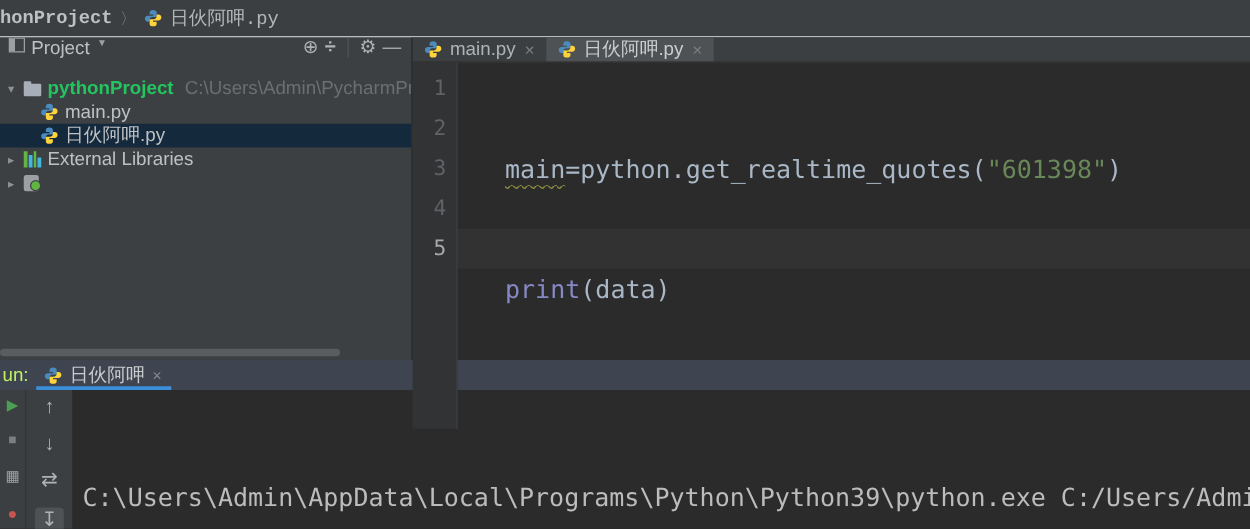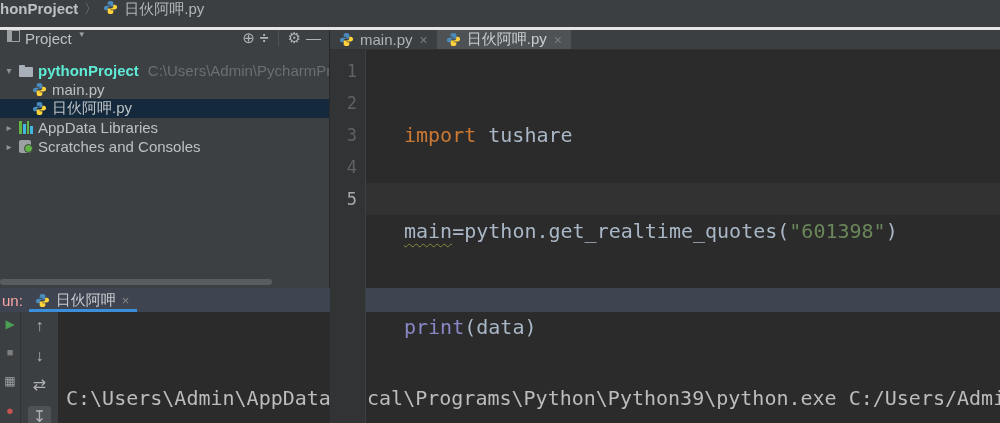--- a/index.html
+++ b/index.html
@@ -1,22 +1,22 @@
 <!DOCTYPE html>
 <html><head>
 <meta charset="utf-8">
 <style>
   * { margin:0; padding:0; box-sizing:border-box; }
   html,body { width:1000px; height:423px; overflow:hidden; background:#2B2B2B;
               font-family:"Liberation Sans", sans-serif; }
   .app { position:relative; width:1000px; height:423px; background:#2B2B2B; color:#BBBBBB; }
 
   
-  .titlebar { height:30px; background:#3C3F41; border-bottom:3px solid #e5e5e5;
-              display:flex; align-items:flex-start; gap:6px; font-size:15px; }
+  .titlebar { height:30px; background:#3C3F41; border-bottom:1px solid #e5e5e5;
+              display:flex; align-items:center; gap:6px; font-size:15px;font-family:Liberation Mono, monospace; }
   .tb-project { font-weight:bold; color:#BCC0C3; }
   .tb-sep { color:#7F8284; font-size:13px; }
   .tb-file { color:#B2B6B9; }
 
   
   .main { display:flex; height:258px; }
 
   .project-panel { position:relative; width:330px; background:#3C4043;
                    border-right:1px solid #282828; flex:none; overflow:hidden; }
   .panel-header { height:28px; display:flex; align-items:flex-start; gap:5px; padding:0 8px 0 7px;
@@ -27,21 +27,21 @@
   .spacer { flex:1; }
   .hicon { color:#AFB1B3; font-size:15px; cursor:pointer; line-height:1; }
   .hicon.collapse { font-weight:bold; font-size:16px; }
   .vsep { width:1px; height:16px; background:#515456; margin:0 4px; }
 
   .tree { padding-top:3px; font-size:15px; }
   .tree-row { height:19px; display:flex; align-items:center; gap:5px; white-space:nowrap; cursor:pointer; }
   .tree-row .caret { color:#8E9294; font-size:10px; width:10px; text-align:center; flex:none; }
   .tree-row.selected { background:#14293C; }
   .row-name { color:#BDC1C4; }
-  .row-name.bold { font-weight:bold; color:#5eead4; }
+  .row-name.bold { font-weight:bold; color:#22c55e; }
   .row-path { color:#6C6E70; margin-left:4px; }
   .indent1 { padding-left:4px; } .indent2 { padding-left:32px; }
 
   .folder-icon { width:14px; height:12px; position:relative; flex:none; }
   .folder-icon::before { content:""; position:absolute; left:0; top:0; width:6px; height:3px; background:#A8AFB9; border-radius:1px 1px 0 0; }
   .folder-icon::after { content:""; position:absolute; left:0; top:2px; right:0; bottom:0; background:#A8AFB9; border-radius:1px; }
 
   .pyicon { width:15px; height:15px; flex:none; display:inline-block; }
 
   .lib-icon { width:14px; height:13px; flex:none; display:flex; align-items:flex-end; gap:1px; }
@@ -79,21 +79,21 @@
   .cmt { color:#7E8287; }
   .kw  { color:#CC7832; }
   .str { color:#6A8759; }
   .fn  { color:#8888C6; }
   .wave  { text-decoration:underline wavy #6E8F5E; text-decoration-thickness:1px; text-underline-offset:5px; text-decoration-skip-ink:none; }
   .wave2 { text-decoration:underline wavy #8A8A3D; text-decoration-thickness:1px; text-underline-offset:5px; text-decoration-skip-ink:none; }
 
   
   .run-panel { height:135px; display:flex; flex-direction:column; }
   .run-header { height:24px; background:#3E4550; display:flex; align-items:center; font-size:15px; flex:none; }
-  .run-label { color:#fca5a5; padding:0 6px 0 2px; }
+  .run-label { color:#bef264; padding:0 6px 0 2px; }
   .run-tab { position:relative; height:24px; display:flex; align-items:center; gap:6px;
              padding:0 8px 0 6px; color:#C8CBCE; cursor:pointer; }
   .run-tab .close { color:#84878A; font-size:13px; }
   .run-tab-underline { position:absolute; left:0; right:0; bottom:0; height:3px; background:#3B8EDA; }
 
   .run-body { flex:1; display:flex; min-height:0; }
   .rb-col1 { width:21px; flex:none; background:#3C3F41; border-right:1px solid #313335;
              display:flex; flex-direction:column; align-items:center; padding-top:6px; gap:17px; overflow:hidden; }
   .play { color:#4A9F54; font-size:12px; line-height:1; cursor:pointer; }
   .stop { color:#7E7E7E; font-size:11px; line-height:1; cursor:pointer; }
@@ -166,26 +166,25 @@
           <span class="row-name">日伙阿呷.py</span>
         </div>
         <div class="tree-row indent1">
           <span class="caret">▸</span>
           <span class="lib-icon">
               <i></i>
               <i></i>
               <i></i>
               <i></i>
             </span>
-          <span class="row-name">AppData Libraries</span>
+          <span class="row-name">External Libraries</span>
         </div>
         <div class="tree-row indent1">
           <span class="caret">▸</span>
           <span class="scratch-icon"></span>
-          <span class="row-name">Scratches and Consoles</span>
         </div>
       </div>
 
       <div class="hscroll-thumb"></div>
     </div>
 
     <div class="editor-col">
       <div class="tabbar">
         <div class="tab">
           <span class="pyicon">
@@ -212,21 +211,20 @@
       <div class="editor-body">
         <div class="curline"></div>
         <div class="gutter">
           <div class="ln">1</div>
           <div class="ln">2</div>
           <div class="ln">3</div>
           <div class="ln">4</div>
           <div class="ln cur">5</div>
         </div>
         <div class="code">
-          <div class="cl"><span class="kw">import</span><span> tushare</span></div>
           <div class="cl"><span class="wave2">main</span><span>=python.get_realtime_quotes(</span><span class="str">"601398"</span><span>)</span></div>
           <div class="cl"><span class="fn">print</span><span>(data)</span></div>
           
         </div>
       </div>
     </div>
   </div>
 
   <div class="run-panel">
     <div class="run-header">

